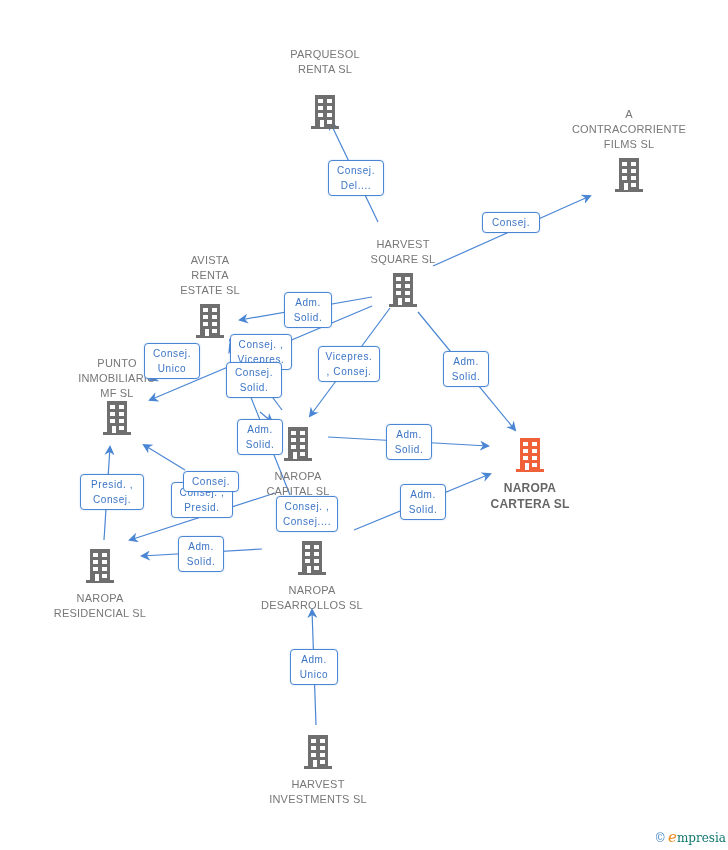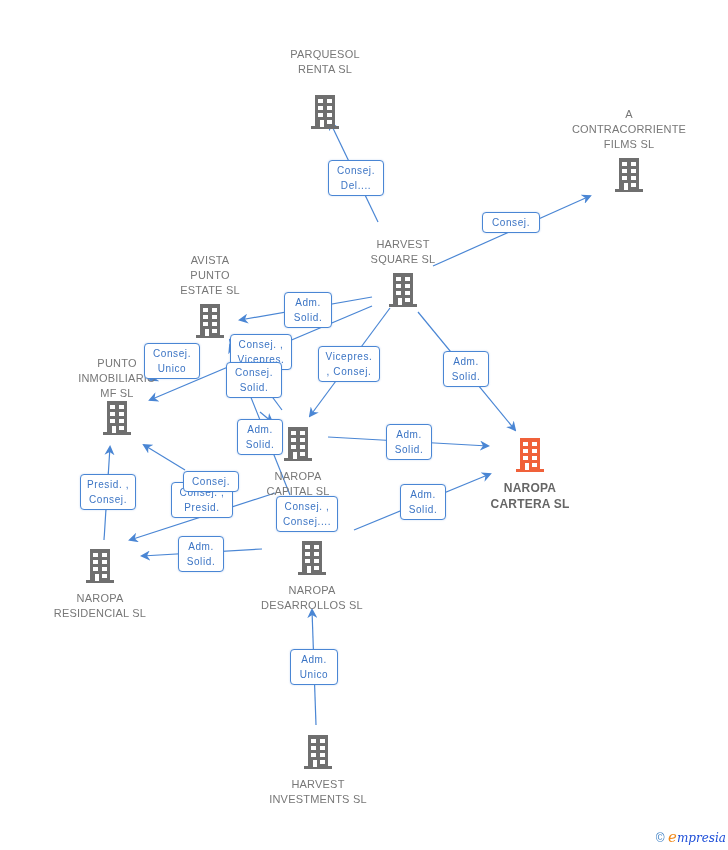--- a/index.html
+++ b/index.html
@@ -9,21 +9,21 @@
   .node { position:absolute; text-align:center; color:#777; font-size:11px; line-height:15px; letter-spacing:0.2px; }
   .node .name { white-space:pre-line; display:block; }
   .node .bld { display:block; margin:0 auto; }
   .node.main .name { color:#666; font-weight:bold; font-size:12px; }
   .elabel { position:absolute; background:#fff; border:1px solid #4a86d4; border-radius:4px;
             color:#3b74c4; font-size:10px; line-height:15px; text-align:center; padding:2px 4px;
             box-shadow:0 0 2px rgba(74,134,212,0.3); white-space:pre-line; letter-spacing:0.6px;
             box-sizing:border-box; }
   .footer { position:absolute; right:2px; bottom:4px; font-size:12px; color:#3c7fc4; }
   .footer .e { color:#f08a1c; font-style:italic; font-family:"DejaVu Serif", serif; font-size:15px; }
-  .footer .rest { color:#1d4ed8; font-style:italic; font-family:"DejaVu Serif", serif; }
+  .footer .rest { color:#0f766e; font-family:"DejaVu Serif", serif; }
 </style>
 </head>
 <body>
 
 <svg id="edges" xmlns="http://www.w3.org/2000/svg">
   <defs>
     <marker id="arr" markerWidth="10" markerHeight="10" refX="8" refY="5" orient="auto" markerUnits="userSpaceOnUse">
       <path d="M0,0 L10,5 L0,10 L3,5 z" fill="#4a86d4"></path>
     </marker>
   </defs>
@@ -93,21 +93,21 @@
     <rect x="7" y="11" width="5" height="4" fill="#fff"></rect>
           <rect x="16" y="11" width="5" height="4" fill="#fff"></rect>
     <rect x="7" y="18" width="5" height="4" fill="#fff"></rect>
           <rect x="16" y="18" width="5" height="4" fill="#fff"></rect>
     <rect x="9" y="25" width="4" height="7" fill="#fff"></rect>
           <rect x="16" y="25" width="5" height="4" fill="#fff"></rect>
   </svg></span>
     </div>
     <div class="node" style="width: 110px; left: 155px; top: 253px;">
       <span class="name" style="margin-bottom: 6px;">AVISTA
-PUNTO
+RENTA
 ESTATE SL</span>
       <span class="bld" style="width: 28px;"><svg width="28" height="34" viewBox="0 0 28 34" xmlns="http://www.w3.org/2000/svg">
     <rect x="4" y="0" width="20" height="32" fill="#6f6f6f"></rect>
     <rect x="0" y="31" width="28" height="3" fill="#6f6f6f"></rect>
     <rect x="7" y="4" width="5" height="4" fill="#fff"></rect>
           <rect x="16" y="4" width="5" height="4" fill="#fff"></rect>
     <rect x="7" y="11" width="5" height="4" fill="#fff"></rect>
           <rect x="16" y="11" width="5" height="4" fill="#fff"></rect>
     <rect x="7" y="18" width="5" height="4" fill="#fff"></rect>
           <rect x="16" y="18" width="5" height="4" fill="#fff"></rect>
@@ -226,21 +226,21 @@
     <div class="elabel" style="left: 443px; top: 351px; width: 46px;">Adm.
 Solid.</div>
     <div class="elabel" style="left: 144px; top: 343px; width: 56px;">Consej.
 Unico</div>
     <div class="elabel" style="left: 226px; top: 362px; width: 56px;">Consej.
 Solid.</div>
     <div class="elabel" style="left: 386px; top: 424px; width: 46px;">Adm.
 Solid.</div>
     <div class="elabel" style="left: 171px; top: 482px; width: 62px;">Consej. ,
 Presid.</div>
-    <div class="elabel" style="left: 80px; top: 474px; width: 56px;">Presid. ,
+    <div class="elabel" style="left: 80px; top: 474px; width: 64px;">Presid. ,
 Consej.</div>
     <div class="elabel" style="left: 400px; top: 484px; width: 46px;">Adm.
 Solid.</div>
     <div class="elabel" style="left: 178px; top: 536px; width: 46px;">Adm.
 Solid.</div>
     <div class="elabel" style="left: 276px; top: 496px; width: 62px;">Consej. ,
 Consej....</div>
     <div class="elabel" style="left: 290px; top: 649px; width: 48px;">Adm.
 Unico</div>
     <div class="elabel" style="left: 183px; top: 471px; width: 56px;">Consej.</div>

